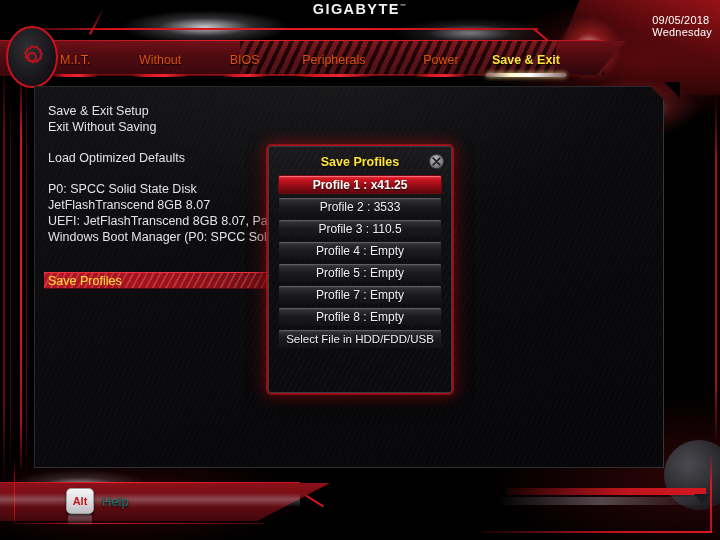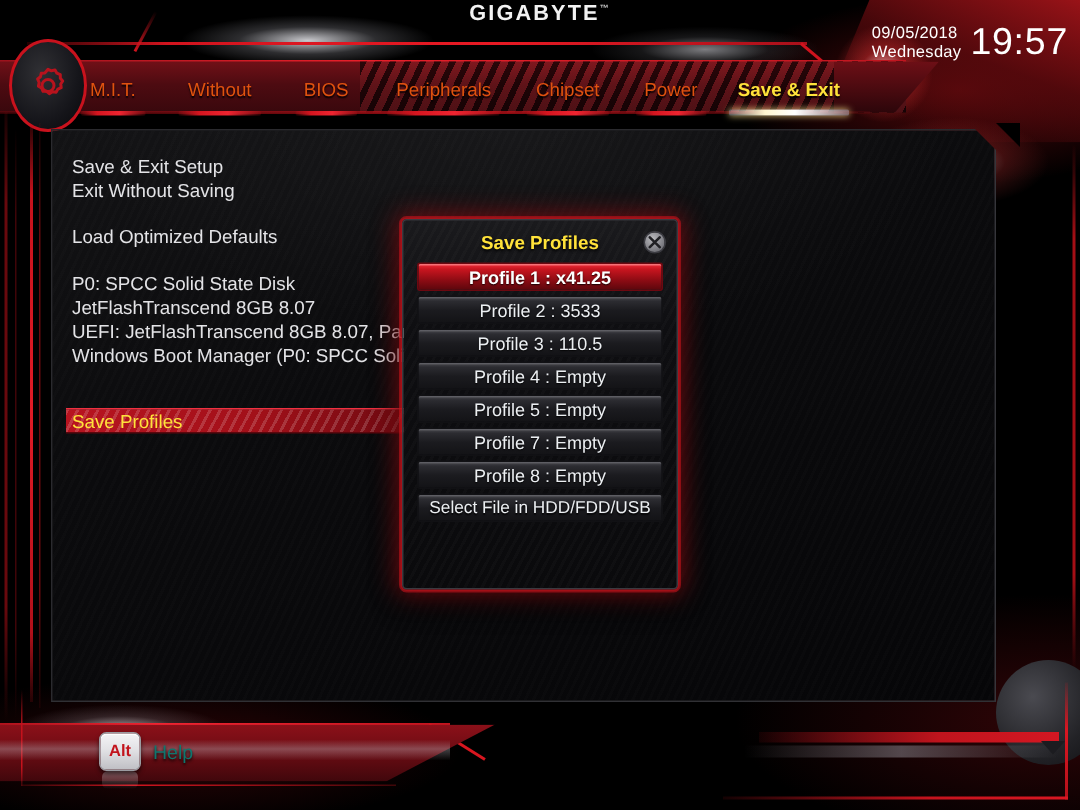--- a/index.html
+++ b/index.html
@@ -423,42 +423,37 @@
     <div class="tab">
         <span>BIOS</span>
         <span class="ul"></span>
       </div>
     <div class="tab-sp-3"></div>
     <div class="tab">
         <span>Peripherals</span>
         <span class="ul"></span>
       </div>
     <div class="tab-sp-4"></div>
-    <div class="tab">
-        <span>Chipset</span>
-        <span class="ul"></span>
-      </div>
     <div class="tab-sp-5"></div>
     <div class="tab">
         <span>Power</span>
         <span class="ul"></span>
       </div>
     <div class="tab-sp-6"></div>
     <div class="tab active">
         <span>Save &amp; Exit</span>
         <span class="ul"></span>
       </div>
   </div>
 
   <div class="datetime">
     <div class="dt-left">
       <div class="dt-date">09/05/2018</div>
       <div class="dt-day">Wednesday</div>
     </div>
-    <div class="dt-time">19:57</div>
   </div>
 
   <div class="panel-outer">
     <div class="panel-border-l"></div>
     <div class="panel-border-l2"></div>
     <div class="panel">
       <div class="panel-inner-shade"></div>
     </div>
     <div class="panel-notch"></div>
   </div>

